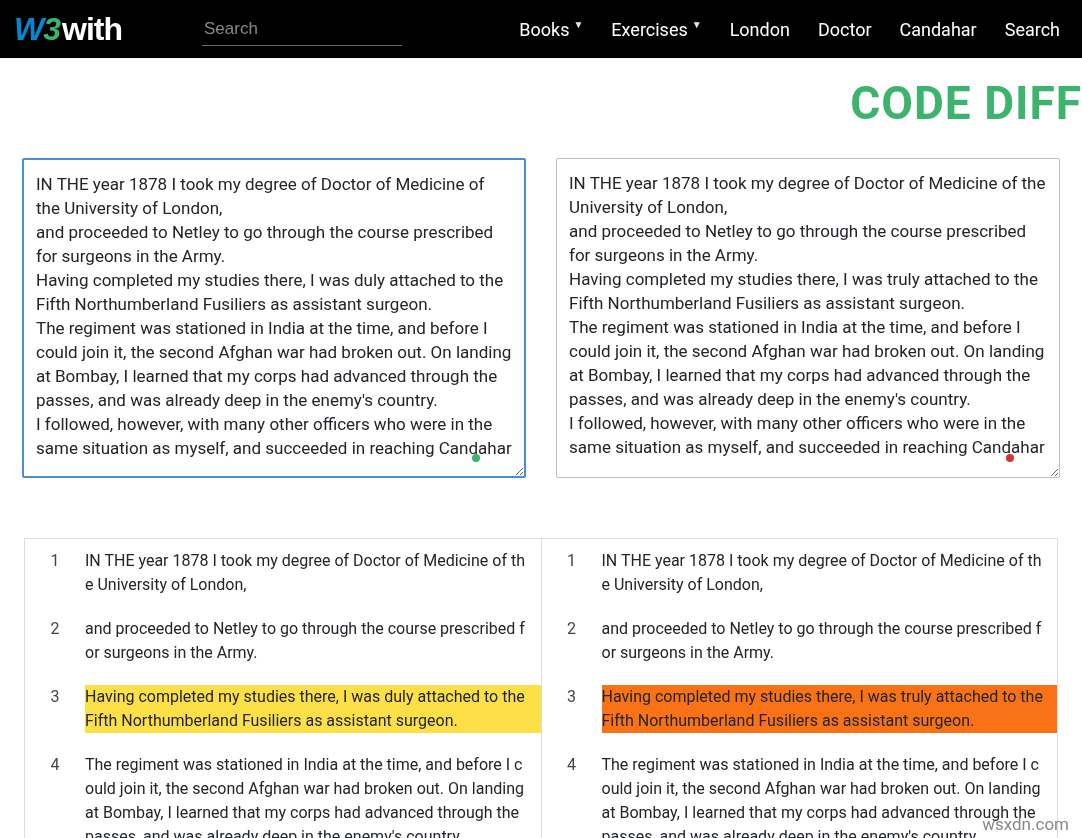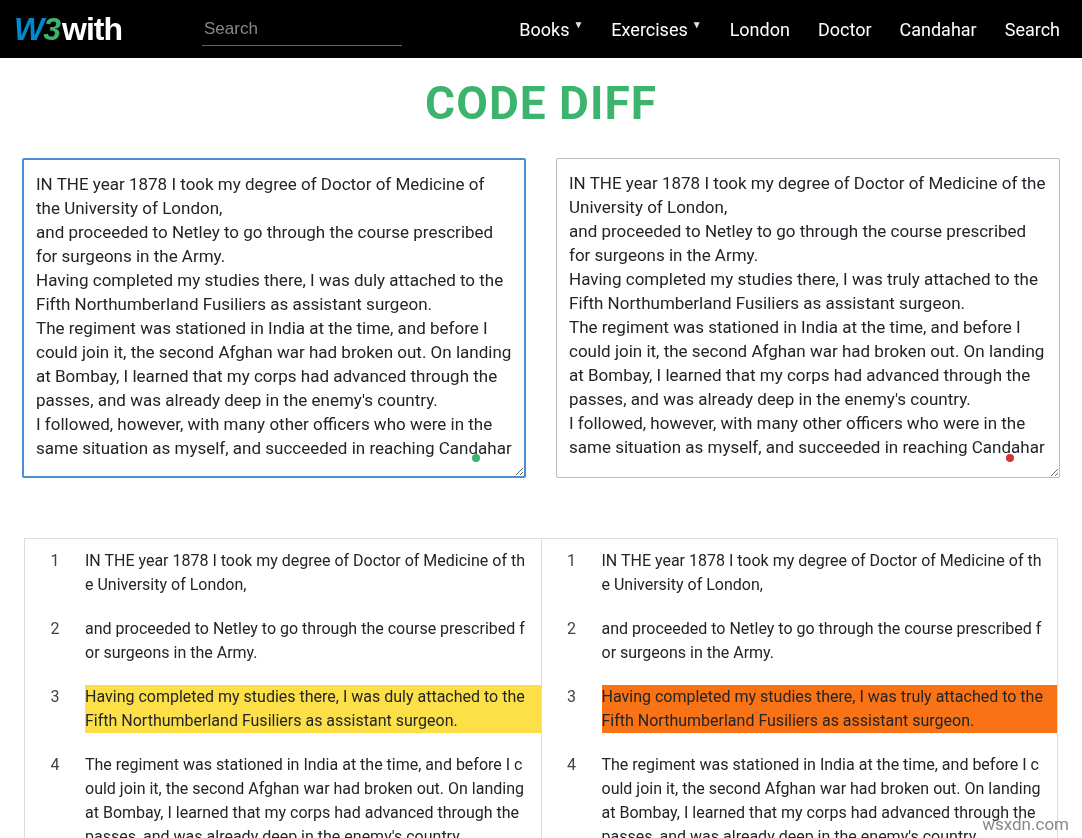--- a/index.html
+++ b/index.html
@@ -8,21 +8,21 @@
 .logo{display:flex;align-items:center;font-family:Arial,sans-serif;font-weight:700;font-size:32px;color:#fff;letter-spacing:-1px}
 .logo .w{color:#0089d0;font-style:italic}
 .logo .three{color:#3cb46e;font-style:italic;margin-right:2px}
 .logo .d{color:#fff}
 .search-wrap{margin-left:80px}
 .search-input{background:transparent;border:none;border-bottom:1px solid #666;color:#999;font-size:17px;padding:6px 2px;width:200px;outline:none}
 .search-input::placeholder{color:#888}
 .nav-right{margin-left:auto;display:flex;gap:28px;padding-right:8px}
 .nav-item{color:#fff;font-size:18px;text-decoration:none;display:flex;align-items:flex-start;gap:4px;cursor:pointer}
 .caret{font-size:10px;opacity:.9}
-.title{text-align:center;font-size:46px;font-weight:700;color:#3cb46e;letter-spacing:1px;margin:18px 0 28px;font-family:inherit}
+.title{text-align:right;font-size:46px;font-weight:700;color:#3cb46e;letter-spacing:1px;margin:18px 0 28px;font-family:inherit}
 .panes{display:flex;gap:30px;padding:0 22px}
 .pane{flex:1;position:relative}
 .ta{width:100%;height:320px;border:1px solid #bdbdbd;border-radius:2px;padding:12px 12px;font-family:inherit;font-size:17px;line-height:24px;color:#212529;resize:both;overflow:auto}
 .ta.focused{border:2px solid #4a8fd6;outline:none}
 .dot{position:absolute;bottom:20px;right:46px;width:8px;height:8px;border-radius:50%}
 .dot.green{background:#3cb46e}
 .dot.red{background:#d63333}
 .diff{margin:56px 24px 0;border:1px solid #ddd;display:flex}
 .dcol{flex:1;display:flex;flex-direction:column}
 .dcol+.dcol{border-left:1px solid #ddd}

